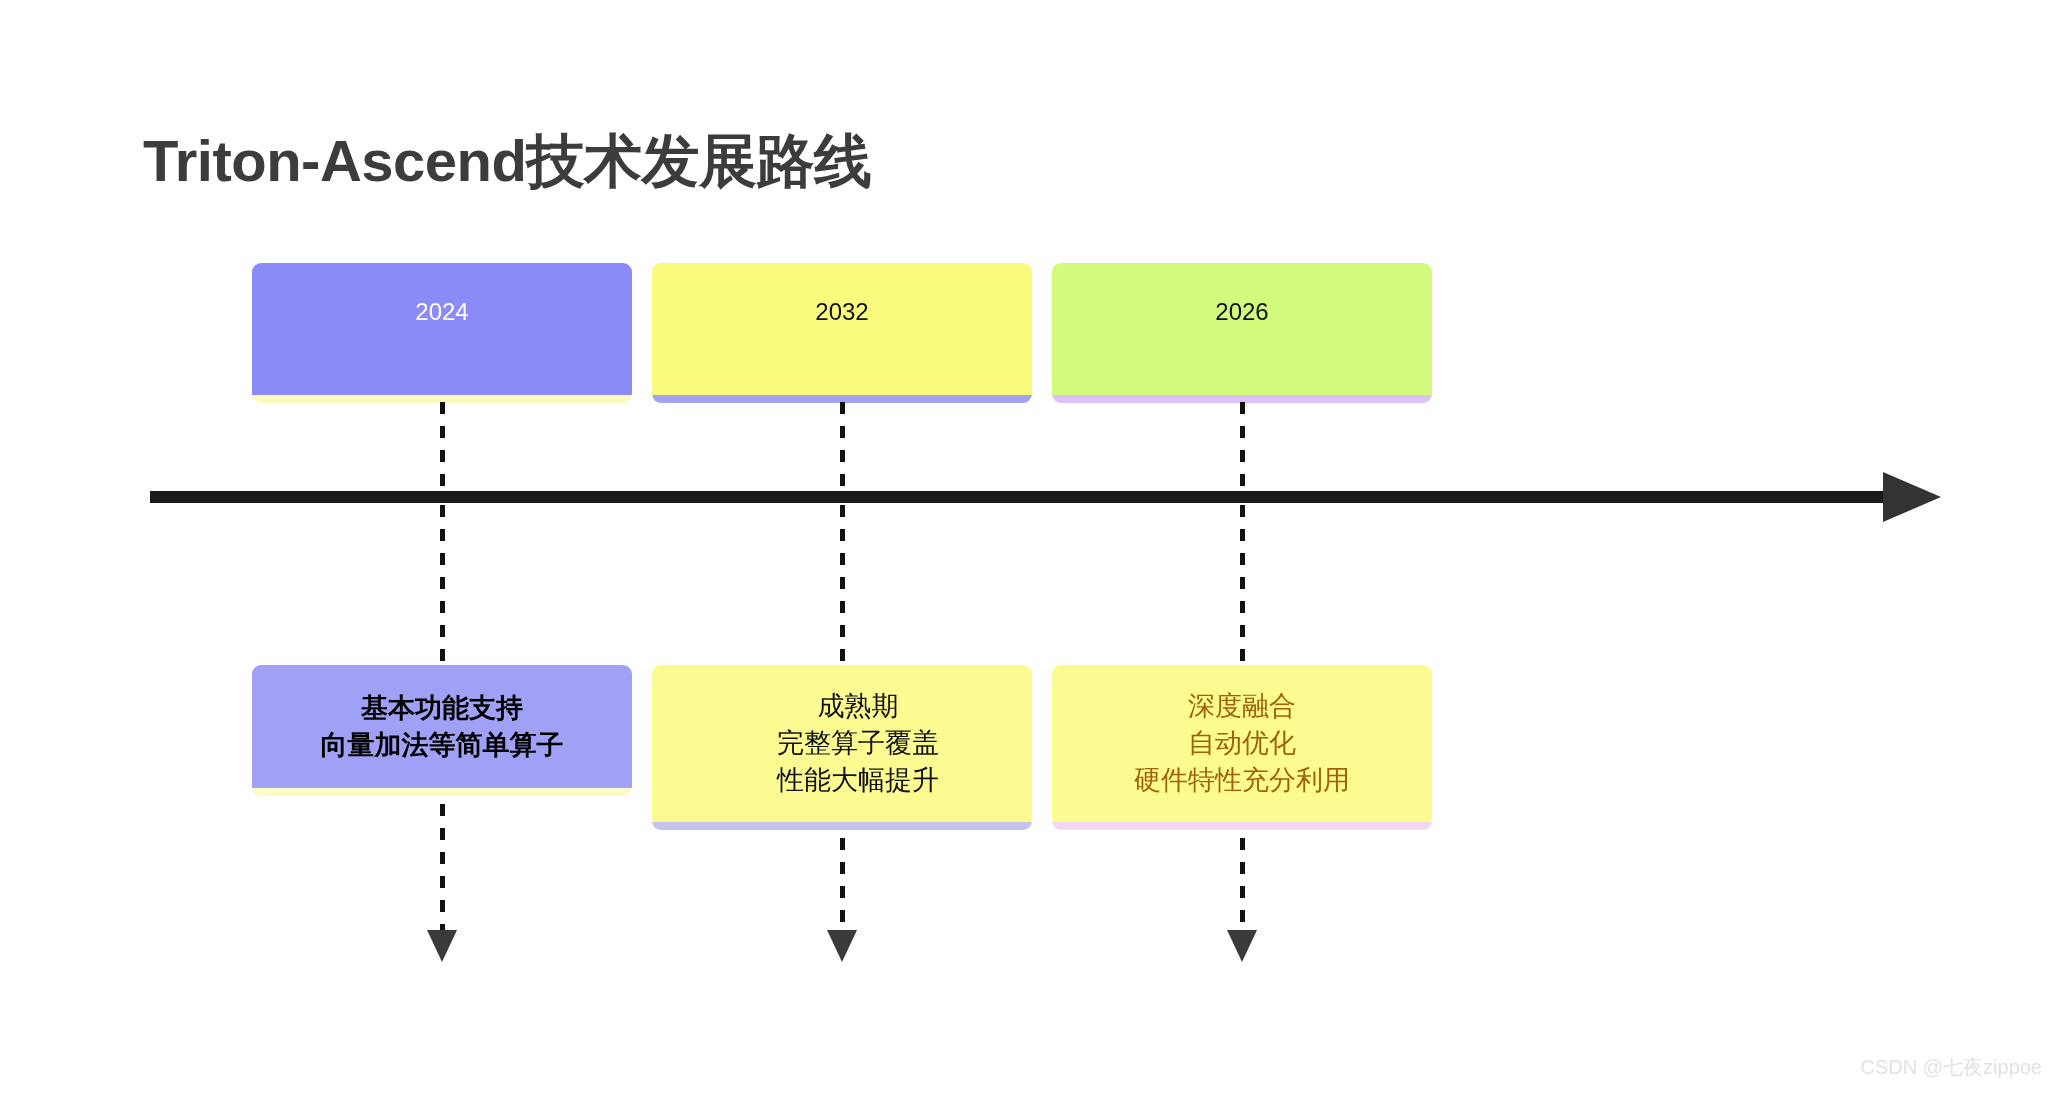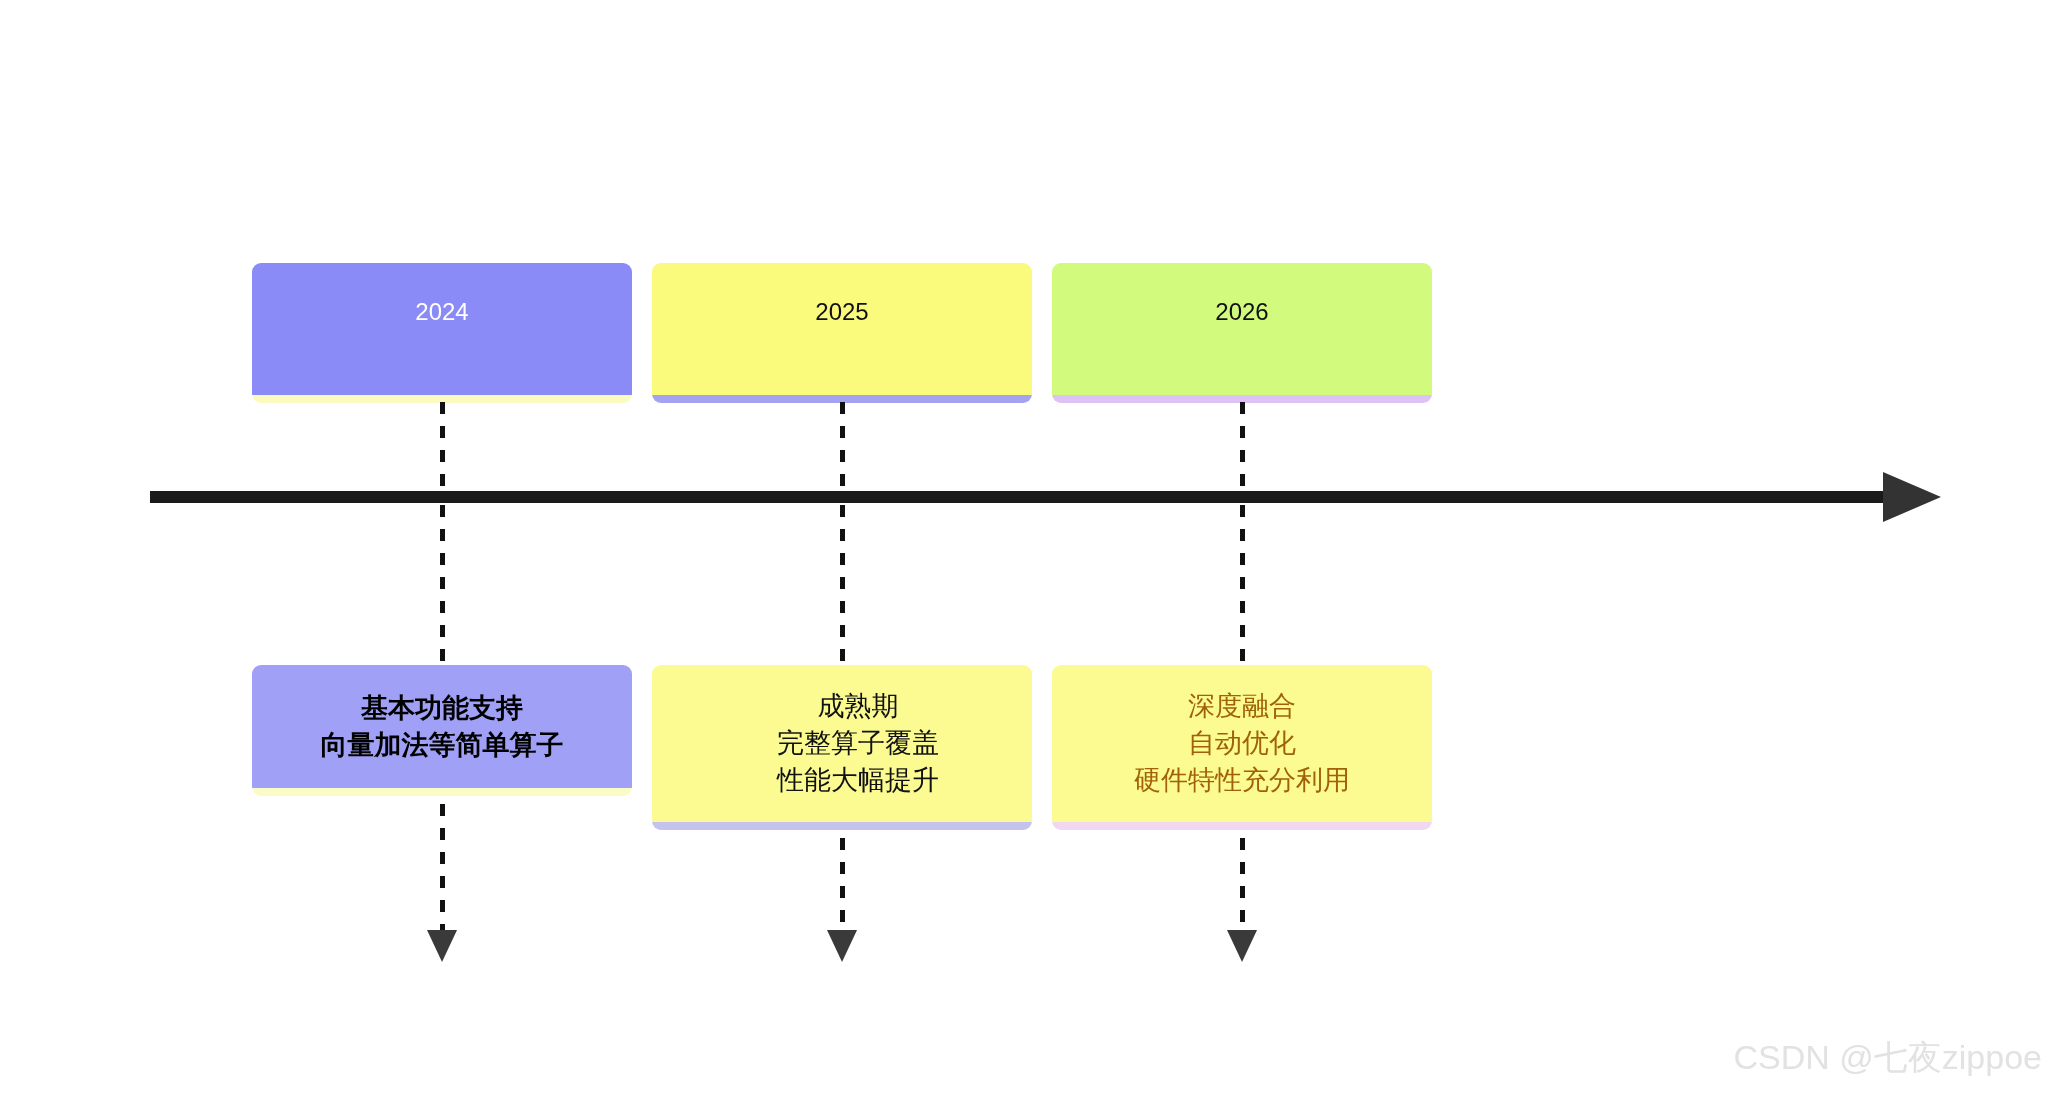--- a/index.html
+++ b/index.html
@@ -130,41 +130,42 @@
     border-left: 15px solid transparent;
     border-right: 15px solid transparent;
     border-top: 32px solid #3a3a3a;
   }
 
   
   #watermark {
     position: absolute;
     right: 28px;
     bottom: 22px;
-    font-size: 34px;
+    font-size: 20px;
     color: #e2e2e2;
     white-space: nowrap;
   }
 </style>
 </head>
 <body>
 
 <div id="canvas" style="background: rgb(255, 255, 255);">
 
+  <div id="page-title" style="color: rgb(60, 60, 60);">Triton-Ascend技术发展路线</div>
 
   <div class="year-card" id="year-card-0" style="left:252px; top:263px;">
     <div class="year-body" id="year-body-0" style="background: rgb(139, 139, 248);">
       <span class="year-label" id="year-label-0" style="color: rgb(255, 255, 255);">2024</span>
     </div>
     <div class="accent-strip" id="year-strip-0" style="background: rgb(251, 251, 192);"></div>
   </div>
 
   <div class="year-card" id="year-card-1" style="left:652px; top:263px;">
     <div class="year-body" id="year-body-1" style="background: rgb(250, 250, 125);">
-      <span class="year-label" id="year-label-1" style="color: rgb(17, 17, 17);">2025</span>
+      <span class="year-label" id="year-label-1" style="color: rgb(17, 17, 17);">2032</span>
     </div>
     <div class="accent-strip" id="year-strip-1" style="background: rgb(163, 163, 242);"></div>
   </div>
 
   <div class="year-card" id="year-card-2" style="left:1052px; top:263px;">
     <div class="year-body" id="year-body-2" style="background: rgb(210, 250, 125);">
       <span class="year-label" id="year-label-2" style="color: rgb(17, 17, 17);">2026</span>
     </div>
     <div class="accent-strip" id="year-strip-2" style="background: rgb(221, 195, 245);"></div>
   </div>

